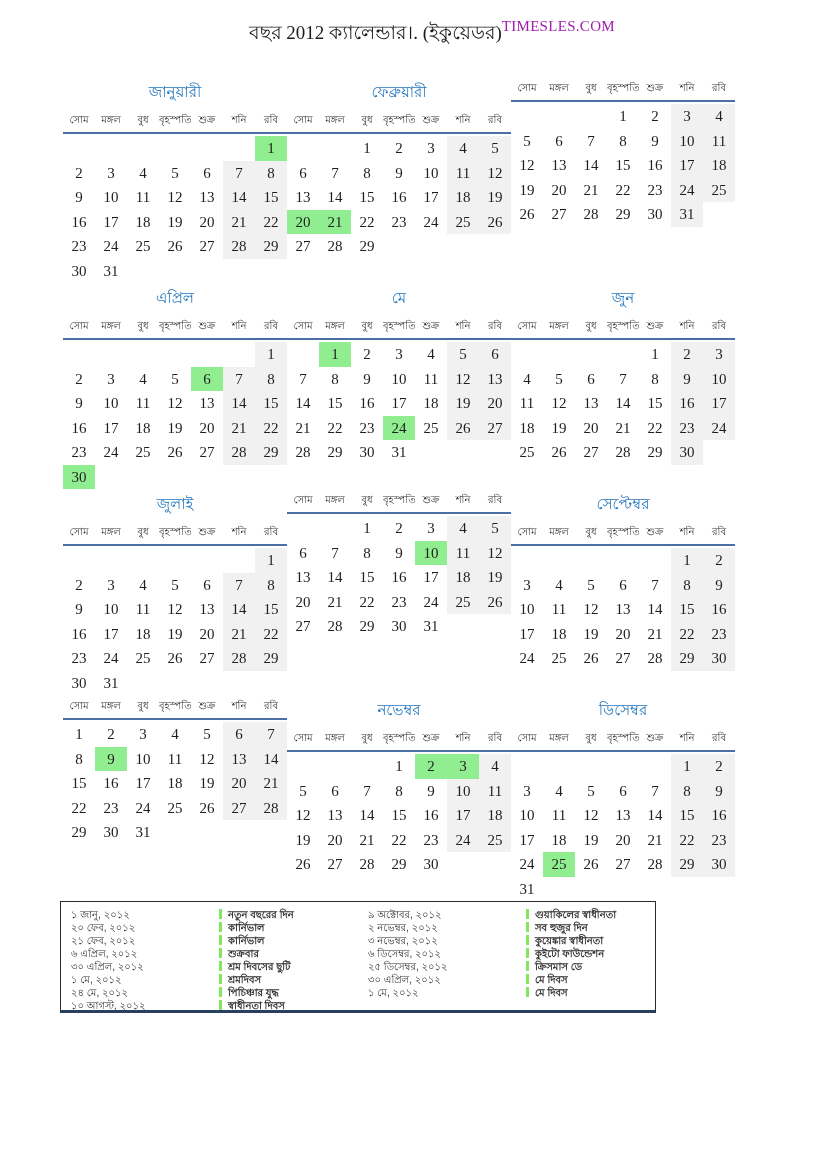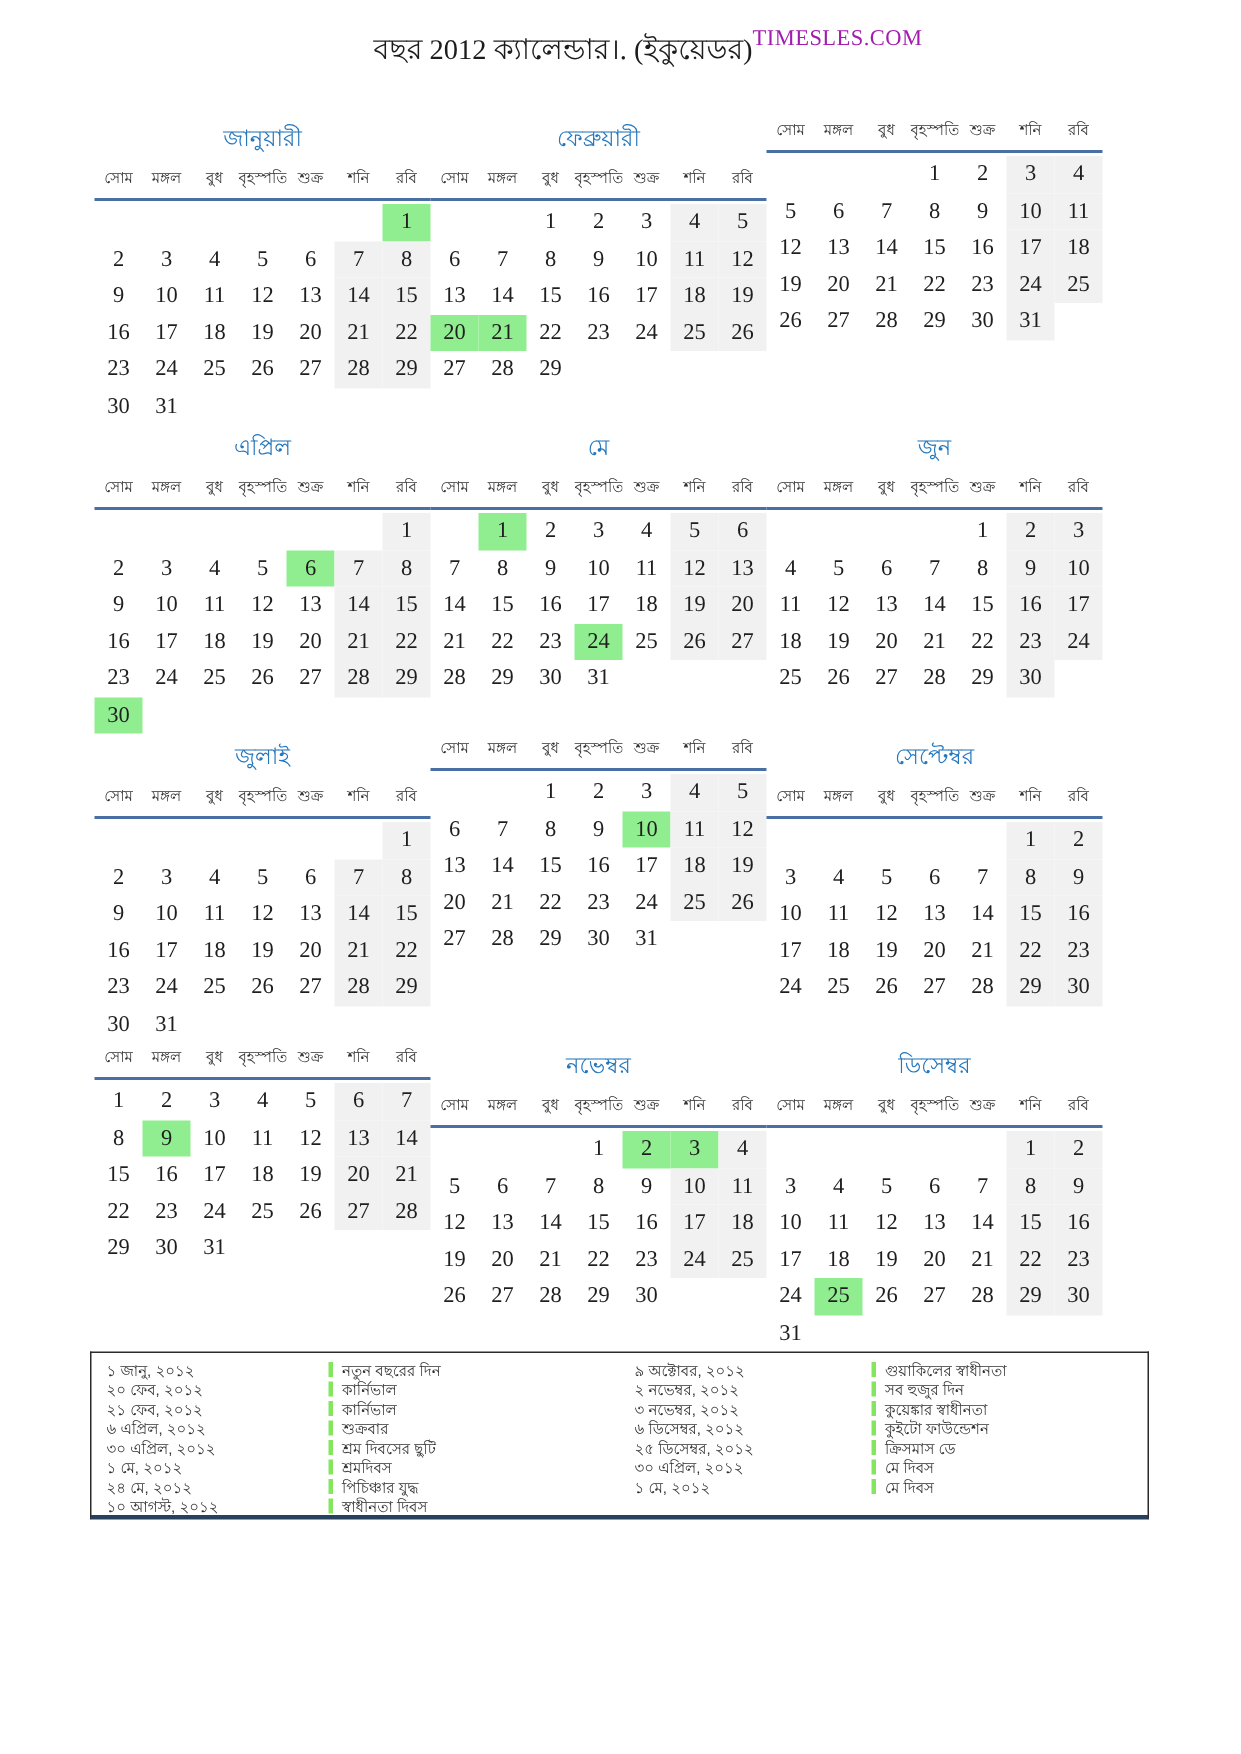--- a/index.html
+++ b/index.html
@@ -17,30 +17,30 @@
                font-family:"Liberation Sans","DejaVu Sans",sans-serif;}
   .wk-row{display:grid;grid-template-columns:repeat(7,32px);height:16px;
           border-bottom:2px solid #4a6fa5;padding-bottom:4px;margin-bottom:2px;}
   .wk-row .wd{font-size:10px;color:#333;text-align:center;line-height:16px;
               font-family:"Liberation Sans","DejaVu Sans",sans-serif;white-space:nowrap;overflow:hidden;}
   .days{display:grid;grid-template-columns:repeat(7,32px);grid-auto-rows:24.5px;}
   .cell{text-align:center;line-height:24.5px;font-size:15px;color:#1e1e1e;}
   .cell.wknd{background:#f1f1f1;}
   .cell.hl{background:#90ee90;}
   
-  .legend{position:absolute;left:60px;top:901px;width:706px;height:112px;
+  .legend{position:absolute;left:60px;top:901px;width:596px;height:112px;
           border:1px solid #2b2b2b;border-bottom:3px solid #27405f;
           box-sizing:border-box;display:flex;padding-top:6px;}
   .legend-half{width:50%;display:grid;grid-template-columns:158px auto;
                align-content:start;row-gap:0;}
   .legend-half.right{grid-template-columns:168px auto;}
   .ldate{font-size:10px;line-height:13px;color:#333;padding-left:10px;white-space:nowrap;
          font-family:"Liberation Sans","DejaVu Sans",sans-serif;}
   .lname{font-size:10px;line-height:13px;color:#333;white-space:nowrap;
-         font-family:"Liberation Sans","DejaVu Sans",sans-serif;}
+         font-family:"Liberation Sans","DejaVu Sans",sans-serif;font-weight:bold;}
   .lbar{display:inline-block;width:3px;height:10px;background:#84e55e;
         margin-right:6px;vertical-align:-1px;}
 </style>
 </head>
 <body>
 
 <div class="topbar">
   <div class="page-title">বছর 2012 ক্যালেন্ডার।. (ইকুয়েডর)</div>
   <a class="site-link" href="#">TIMESLES.COM</a>
 </div>

